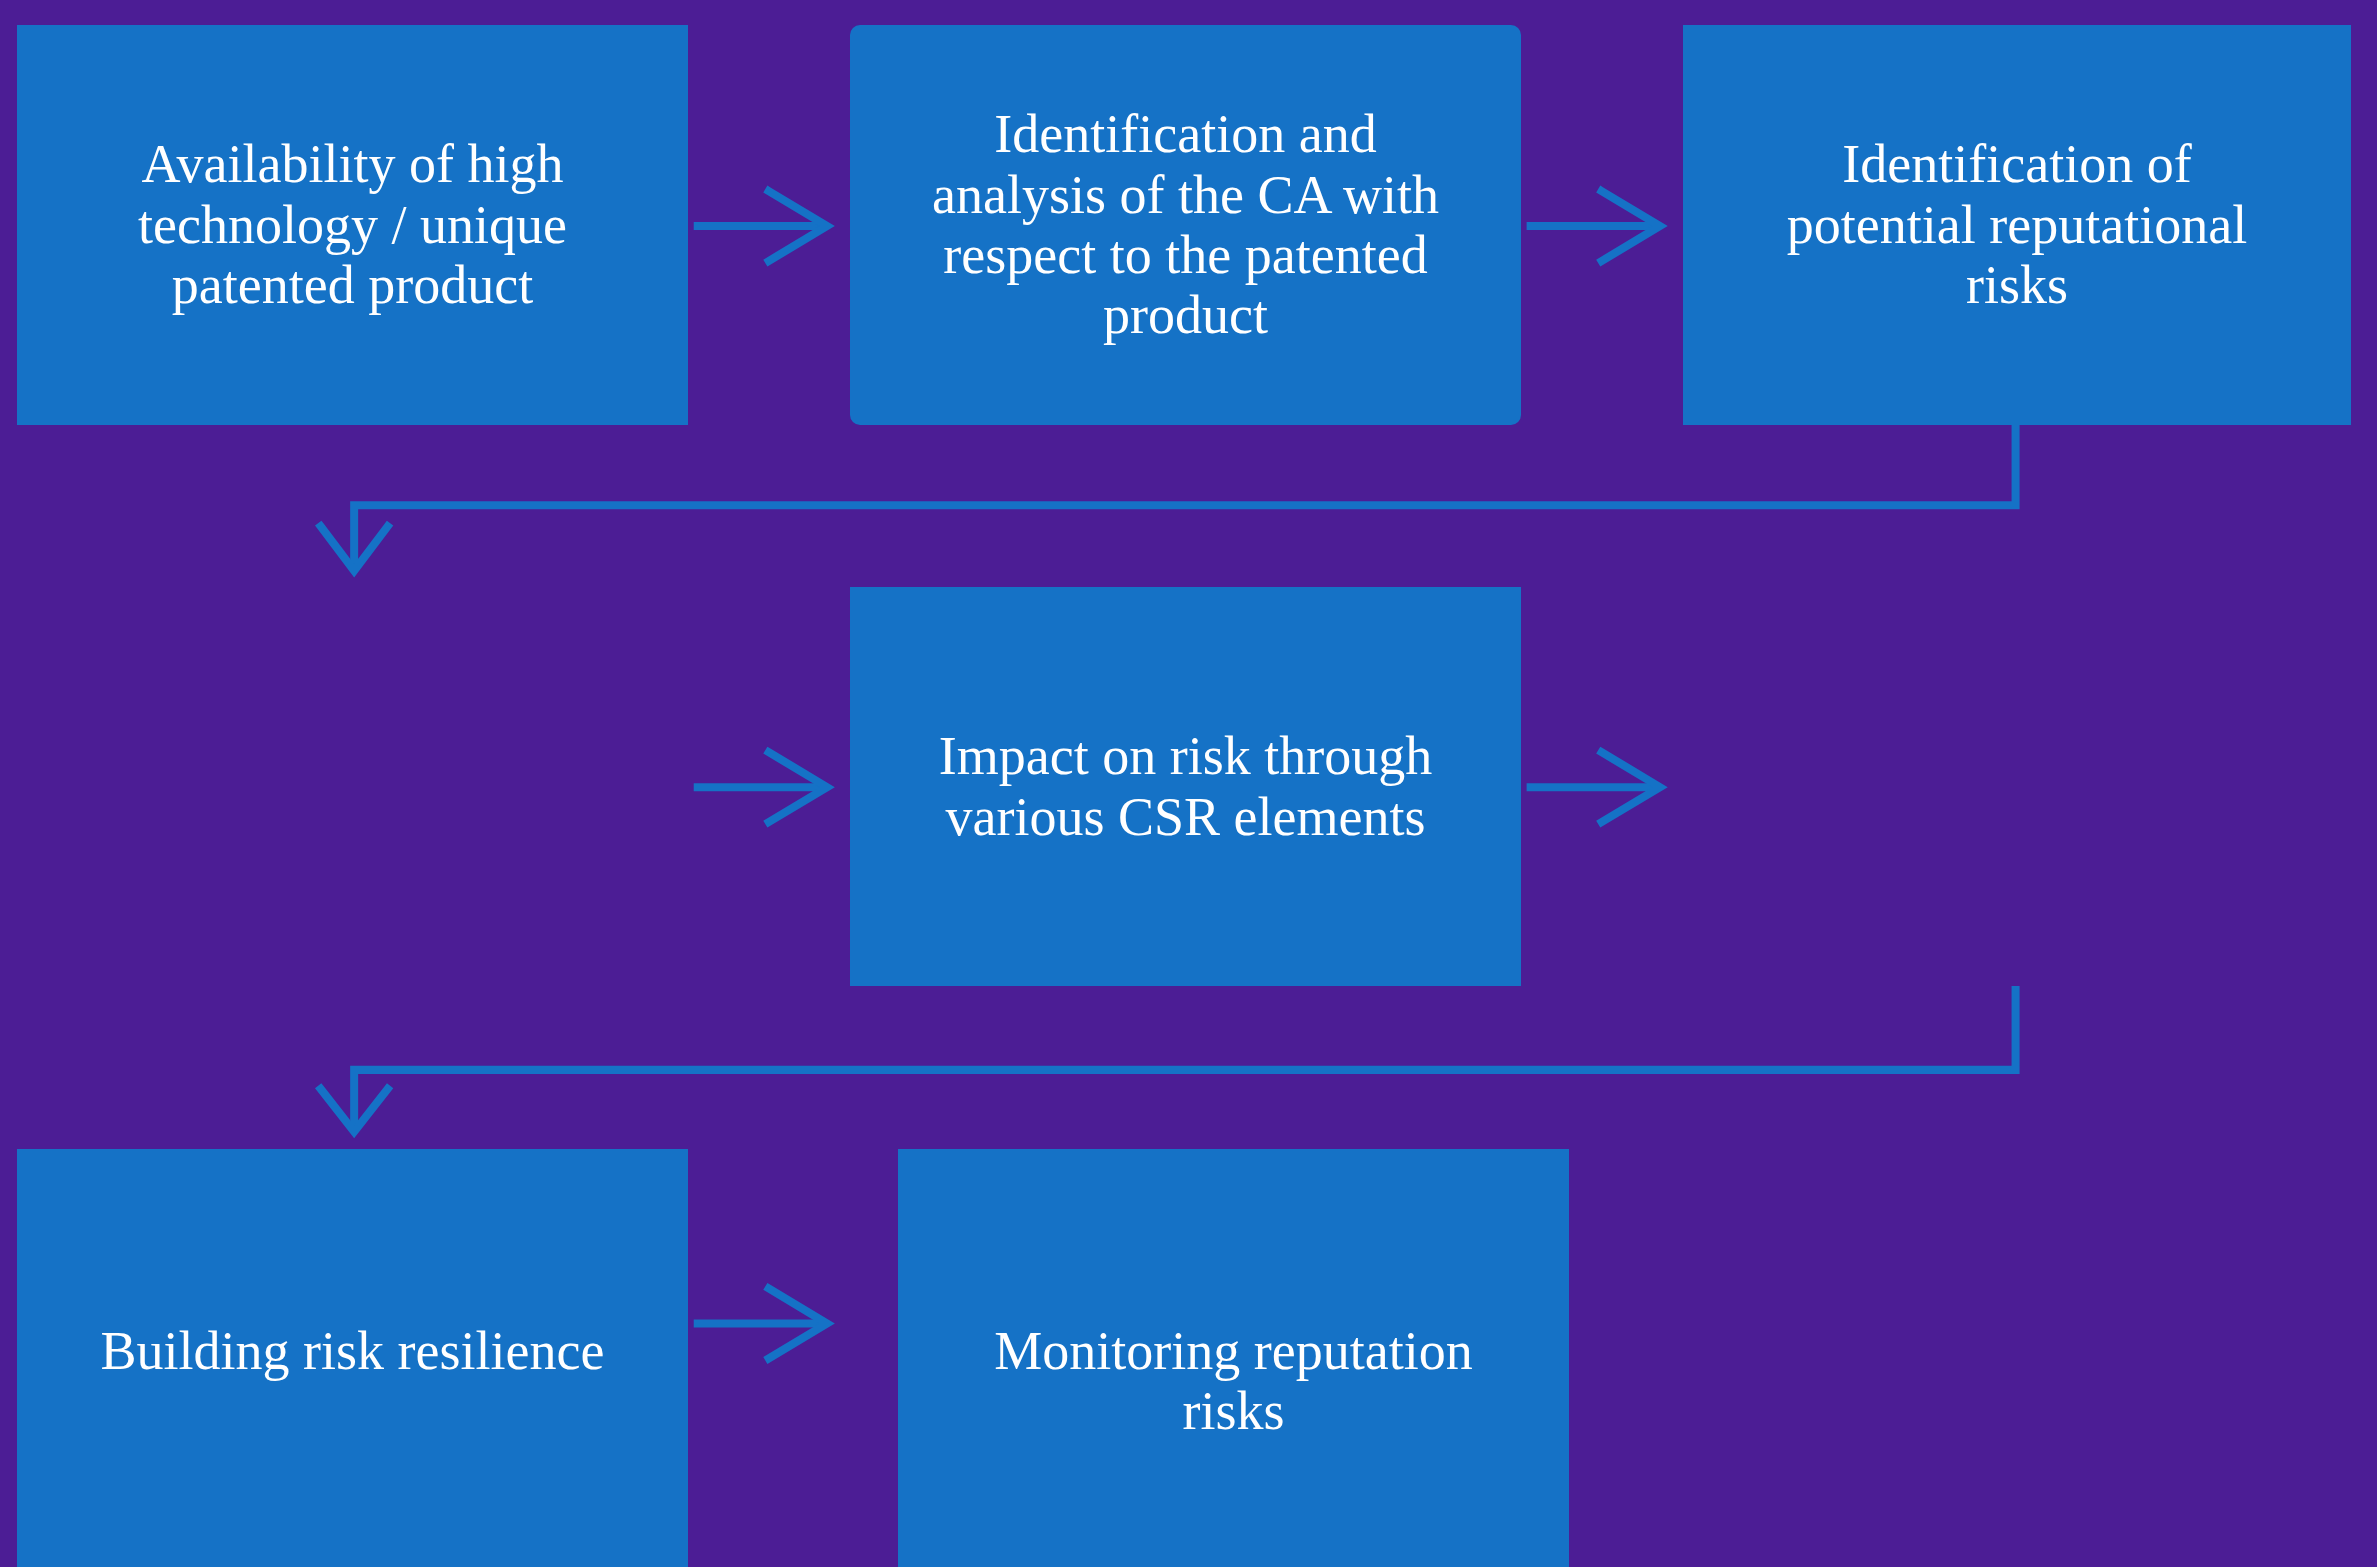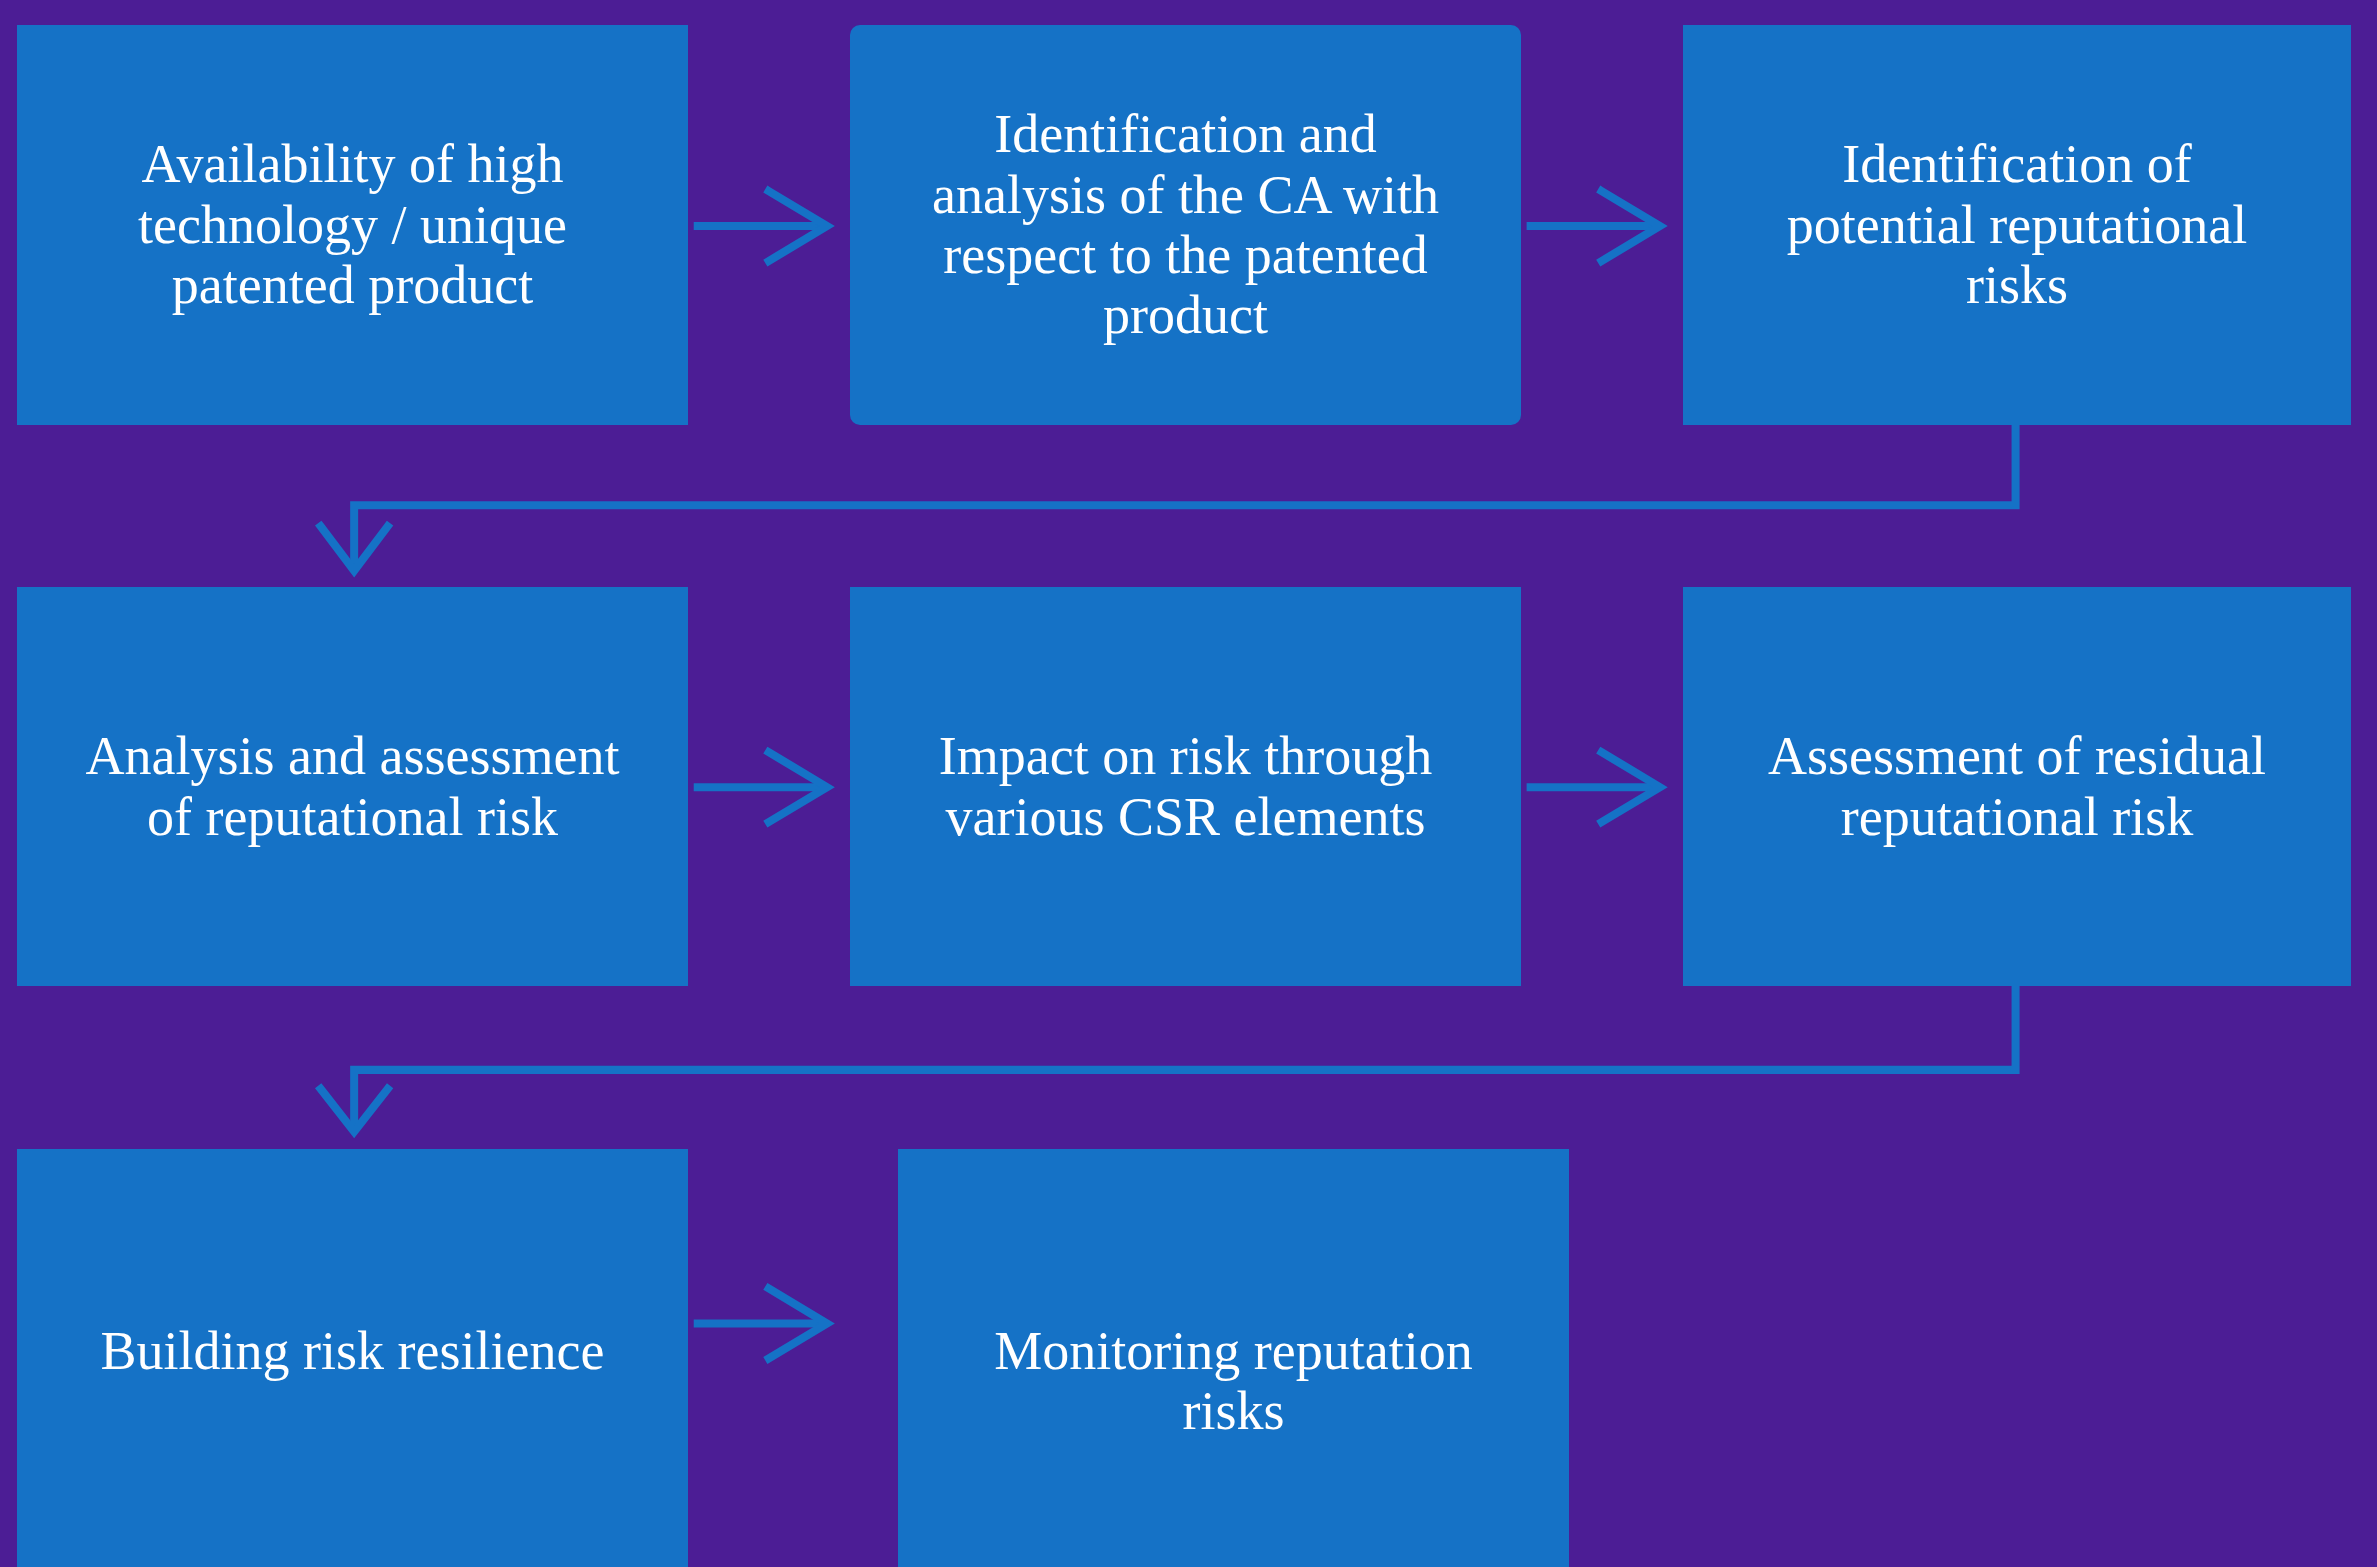--- a/index.html
+++ b/index.html
@@ -64,34 +64,26 @@
 respect to the patented
 product</div>
   </div>
 
   <div class="node row1" style="left:1683px; top:25px; width:668px; height:400px;">
     <div class="label">Identification of
 potential reputational
 risks</div>
   </div>
 
-  <div class="node row2" style="left:17px; top:587px; width:671px; height:399px;">
-    <div class="label">Analysis and assessment
-of reputational risk</div>
-  </div>
 
   <div class="node row2" style="left:850px; top:587px; width:671px; height:399px;">
     <div class="label">Impact on risk through
 various CSR elements</div>
   </div>
 
-  <div class="node row2" style="left:1683px; top:587px; width:668px; height:399px;">
-    <div class="label">Assessment of residual
-reputational risk</div>
-  </div>
 
   <div class="node row3" style="left:17px; top:1149px; width:671px; height:418px;">
     <div class="label">Building risk resilience</div>
   </div>
 
   <div class="node row3" style="left:850px; top:1149px; width:671px; height:418px;margin-left:48px;">
     <div class="label">Monitoring reputation
 risks</div>
   </div>
 

